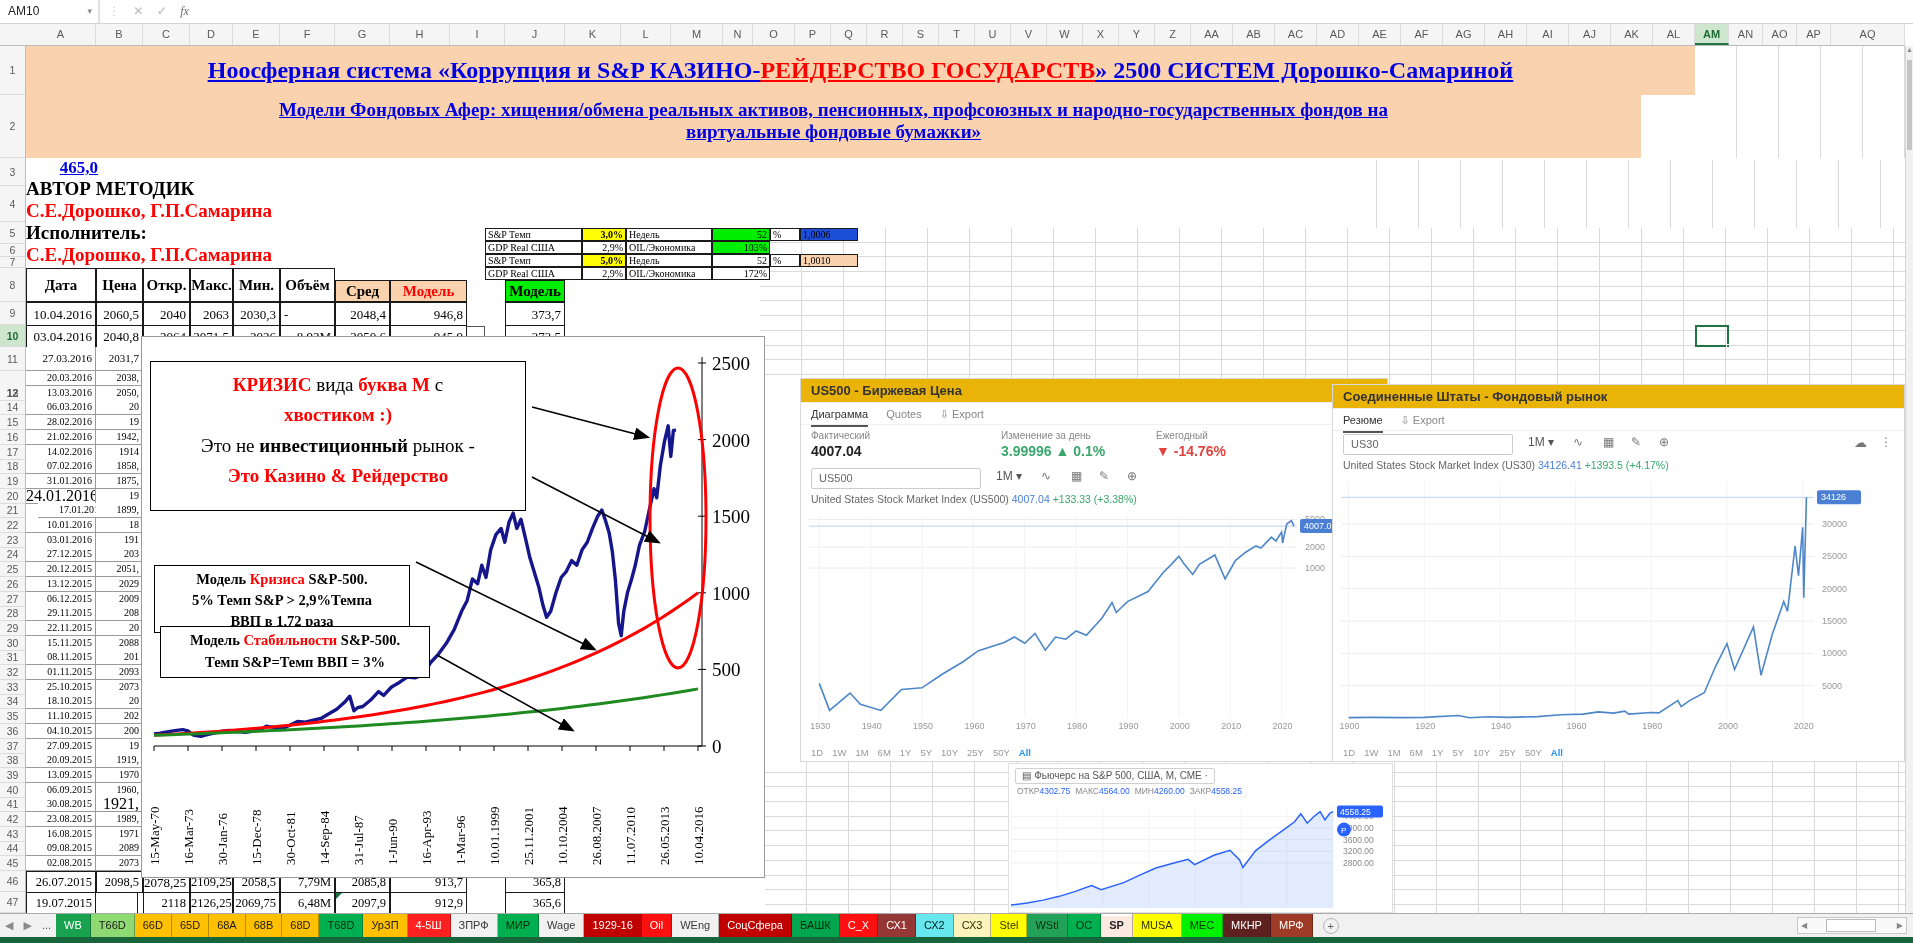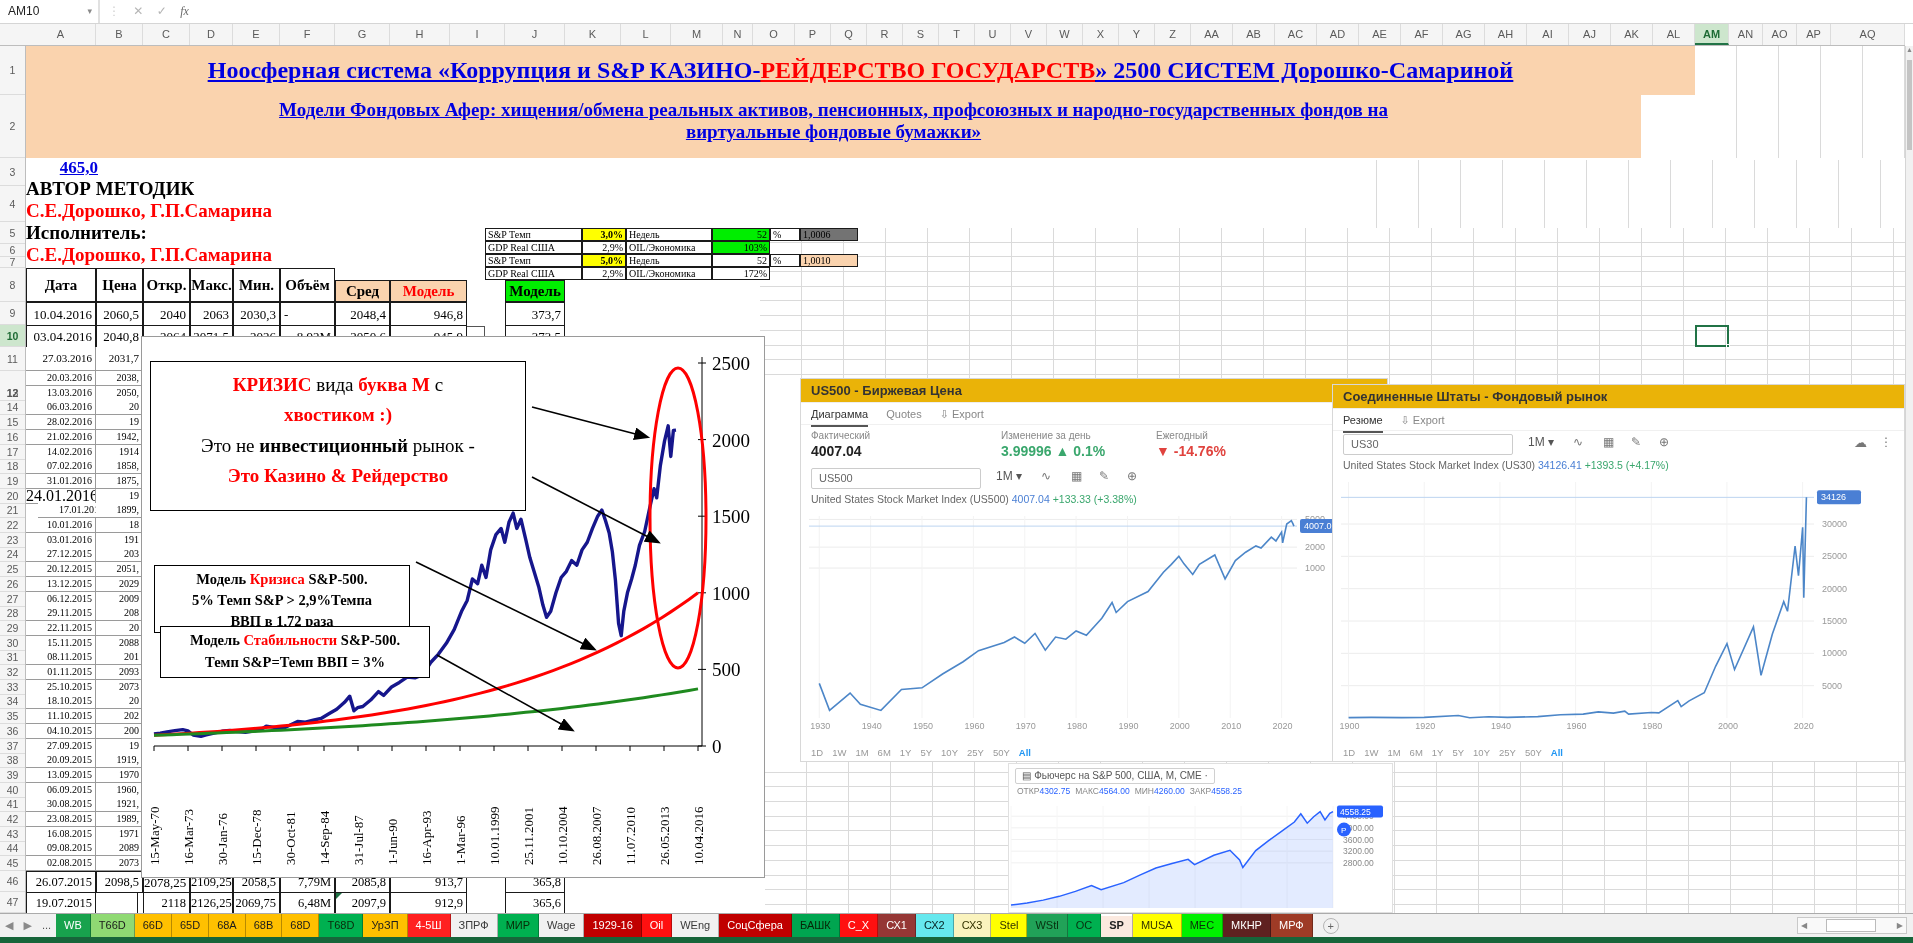--- a/index.html
+++ b/index.html
@@ -226,21 +226,21 @@
       <div style="left: 1805px; top: 150px; width: 72px; text-align: right; font-family: &quot;Liberation Serif&quot;, serif; font-weight: bold; font-size: 16px; color: rgb(0, 0, 0);">9,8002</div>
       <div style="left: 0px; top: 182px; width: 459px; height: 40px; background: rgb(255, 255, 255); border: 1px solid rgb(85, 85, 85);"></div>
       <div class="linkS" style="left: 4px; top: 184px;">http://www.google.com/finance?q=INDEXSP:.INX</div>
       <div style="left: 0px; top: 197px; width: 459px; height: 1px; background: rgb(119, 119, 119);"></div>
       <div class="linkS" style="left: 4px; top: 199px;">http://finance.yahoo.com/q/hp?s=^GSPC&amp;a=00&amp;b=3&amp;c=1950&amp;d=08&amp;e=28&amp;f=2015&amp;g=w&amp;z=66&amp;y=132</div>
       <div class="cell" style="left: 459px; top: 182px; width: 97px; height: 13px; font-size: 10px; line-height: 11px; padding-left: 2px;">S&amp;P Темп</div>
       <div class="cell" style="left: 556px; top: 182px; width: 44px; height: 13px; font-size: 10px; line-height: 11px; text-align: right; padding-right: 2px; background: rgb(255, 255, 0); font-weight: bold;">3,0%</div>
       <div class="cell" style="left: 600px; top: 182px; width: 86px; height: 13px; font-size: 10px; line-height: 11px; padding-left: 2px;">Недель</div>
       <div class="cell" style="left: 686px; top: 182px; width: 58px; height: 13px; font-size: 10px; line-height: 11px; text-align: right; padding-right: 2px; background: rgb(0, 238, 0);">52</div>
       <div class="cell" style="left: 744px; top: 182px; width: 30px; height: 13px; font-size: 10px; line-height: 11px; padding-left: 2px;">%</div>
-      <div class="cell" style="left: 774px; top: 182px; width: 58px; height: 13px; font-size: 10px; line-height: 11px; padding-left: 2px; background: #737373;">1,0006</div>
+      <div class="cell" style="left: 774px; top: 182px; width: 58px; height: 13px; font-size: 10px; line-height: 11px; padding-left: 2px; background: #1d4ed8;">1,0006</div>
       <div class="cell" style="left: 459px; top: 195px; width: 97px; height: 13px; font-size: 10px; line-height: 11px; padding-left: 2px;">GDP Real США</div>
       <div class="cell" style="left: 556px; top: 195px; width: 44px; height: 13px; font-size: 10px; line-height: 11px; text-align: right; padding-right: 2px;">2,9%</div>
       <div class="cell" style="left: 600px; top: 195px; width: 86px; height: 13px; font-size: 10px; line-height: 11px; padding-left: 2px;">OIL/Экономика</div>
       <div class="cell" style="left: 686px; top: 195px; width: 58px; height: 13px; font-size: 10px; line-height: 11px; text-align: right; padding-right: 2px; background: rgb(0, 238, 0);">103%</div>
       <div class="cell" style="left: 459px; top: 208px; width: 97px; height: 13px; font-size: 10px; line-height: 11px; padding-left: 2px;">S&amp;P Темп</div>
       <div class="cell" style="left: 556px; top: 208px; width: 44px; height: 13px; font-size: 10px; line-height: 11px; text-align: right; padding-right: 2px; background: rgb(255, 255, 0); font-weight: bold;">5,0%</div>
       <div class="cell" style="left: 600px; top: 208px; width: 86px; height: 13px; font-size: 10px; line-height: 11px; padding-left: 2px;">Недель</div>
       <div class="cell" style="left: 686px; top: 208px; width: 58px; height: 13px; font-size: 10px; line-height: 11px; text-align: right; padding-right: 2px;">52</div>
       <div class="cell" style="left: 744px; top: 208px; width: 30px; height: 13px; font-size: 10px; line-height: 11px; padding-left: 2px;">%</div>
       <div class="cell" style="left: 774px; top: 208px; width: 58px; height: 13px; font-size: 10px; line-height: 11px; padding-left: 2px; background: rgb(250, 211, 174);">1,0010</div>
@@ -349,21 +349,21 @@
       <div class="pcell" style="left: 70px; top: 678px; width: 47px; height: 15px; font-size: 10px; line-height: 14px;">200</div>
       <div class="pcell" style="left: 0px; top: 693px; width: 70px; height: 15px; font-size: 10px; line-height: 14px;">27.09.2015</div>
       <div class="pcell" style="left: 70px; top: 693px; width: 47px; height: 15px; font-size: 10px; line-height: 14px;">19</div>
       <div class="pcell" style="left: 0px; top: 707px; width: 70px; height: 15px; font-size: 10px; line-height: 14px;">20.09.2015</div>
       <div class="pcell" style="left: 70px; top: 707px; width: 47px; height: 15px; font-size: 10px; line-height: 14px;">1919,</div>
       <div class="pcell" style="left: 0px; top: 722px; width: 70px; height: 15px; font-size: 10px; line-height: 14px;">13.09.2015</div>
       <div class="pcell" style="left: 70px; top: 722px; width: 47px; height: 15px; font-size: 10px; line-height: 14px;">1970</div>
       <div class="pcell" style="left: 0px; top: 737px; width: 70px; height: 15px; font-size: 10px; line-height: 14px;">06.09.2015</div>
       <div class="pcell" style="left: 70px; top: 737px; width: 47px; height: 15px; font-size: 10px; line-height: 14px;">1960,</div>
       <div class="pcell" style="left: 0px; top: 751px; width: 70px; height: 15px; font-size: 10px; line-height: 14px;">30.08.2015</div>
-      <div class="pcell" style="left: 70px; top: 751px; width: 47px; height: 15px; font-size: 10px; line-height: 14px;">1921,</div>
+      <div class="pcell" style="left: 70px; top: 751px; width: 47px; height: 15px; font-size: 16px; line-height: 14px;">1921,</div>
       <div class="pcell" style="left: 0px; top: 766px; width: 70px; height: 15px; font-size: 10px; line-height: 14px;">23.08.2015</div>
       <div class="pcell" style="left: 70px; top: 766px; width: 47px; height: 15px; font-size: 10px; line-height: 14px;">1989,</div>
       <div class="pcell" style="left: 0px; top: 781px; width: 70px; height: 15px; font-size: 10px; line-height: 14px;">16.08.2015</div>
       <div class="pcell" style="left: 70px; top: 781px; width: 47px; height: 15px; font-size: 10px; line-height: 14px;">1971</div>
       <div class="pcell" style="left: 0px; top: 795px; width: 70px; height: 15px; font-size: 10px; line-height: 14px;">09.08.2015</div>
       <div class="pcell" style="left: 70px; top: 795px; width: 47px; height: 15px; font-size: 10px; line-height: 14px;">2089</div>
       <div class="pcell" style="left: 0px; top: 810px; width: 70px; height: 15px; font-size: 10px; line-height: 14px;">02.08.2015</div>
       <div class="pcell" style="left: 70px; top: 810px; width: 47px; height: 15px; font-size: 10px; line-height: 14px;">2073</div>
       <div class="linkM" style="left: 929px; top: 183px; font-size: 14px;">http://ru.investing.com/indices/us-spx-500-futures</div>
       <div style="left: 820px; top: 230px; font-size: 17px; font-weight: bold; text-decoration: underline; white-space: nowrap;"><span style="color: rgb(5, 99, 193);">Настоящий «Волк с Уолл-стрит» о </span><span style="color: rgb(255, 0, 0);">Биткоине</span><span style="color: rgb(5, 99, 193);"> и секретах продаж</span></div>

